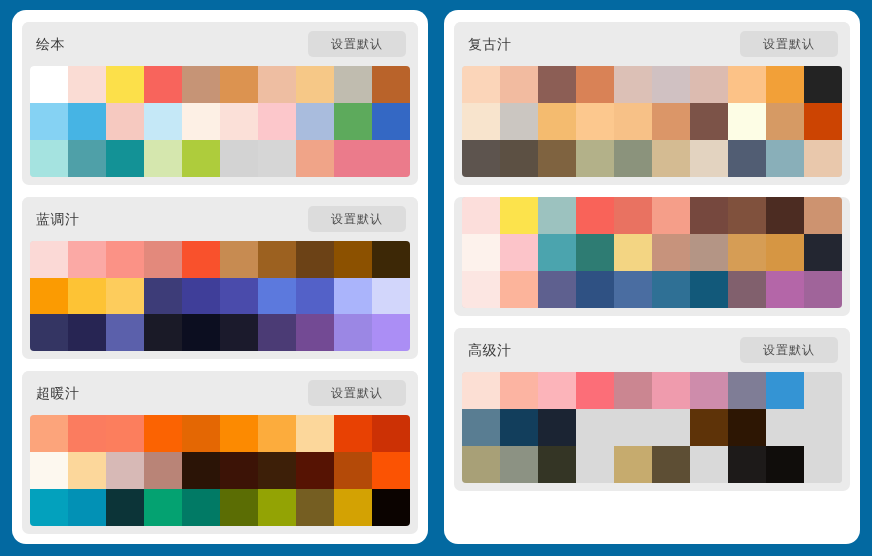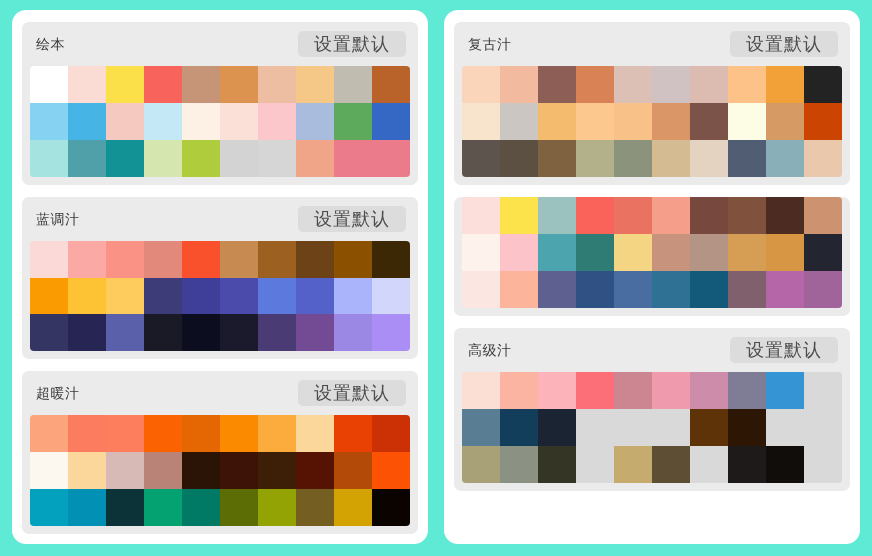--- a/index.html
+++ b/index.html
@@ -59,21 +59,21 @@
 
   .card-title {
     font-size: 14px;
     color: #3a3a3a;
     letter-spacing: 0.5px;
     line-height: 1;
     white-space: nowrap;
   }
 
   .default-btn {
-    font-size: 18px;
+    font-size: 12px;
     color: #4c4c4c;
     background: #dcdcdc;
     border: none;
     border-radius: 5px;
     padding: 0 16px;
     height: 26px;
     line-height: 26px;
     min-width: 98px;
     text-align: center;
     letter-spacing: 1px;
@@ -104,21 +104,21 @@
     flex: 1 1 0;
     height: 100%;
   }
   .swatch.empty {
     background: #d9d9d9;
   }
 </style>
 </head>
 <body style="background: rgb(253, 241, 236);">
 
-<div id="app" style="background: #5eead4; gap: 16px;">
+<div id="app" style="background: #0369a1; gap: 16px;">
     <div class="panel" style="background: rgb(255, 255, 255);">
       <div class="palette-card" style="background: rgb(235, 235, 235);">
         <div class="card-header">
           <div class="card-title">绘本</div>
           <button class="default-btn" style="background: rgb(220, 220, 220); color: rgb(76, 76, 76);">设置默认</button>
         </div>
         <div class="swatch-grid" style="background: rgb(217, 217, 217);">
           <div class="swatch-row">
             <div class="swatch" style="background: rgb(255, 255, 255);"></div>
             <div class="swatch" style="background: rgb(250, 220, 212);"></div>

